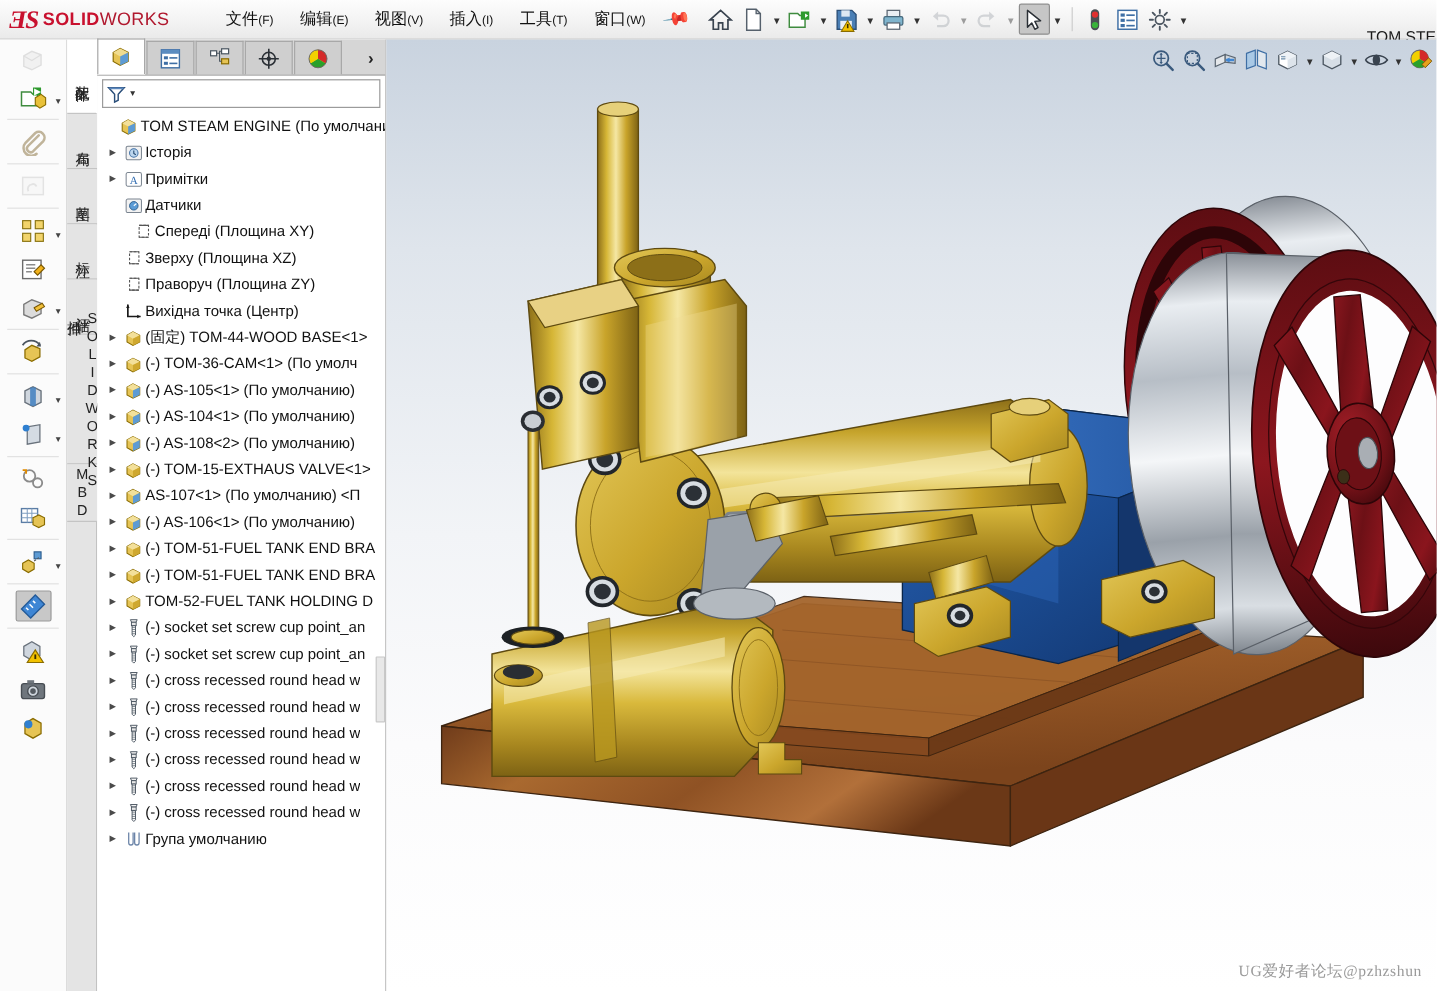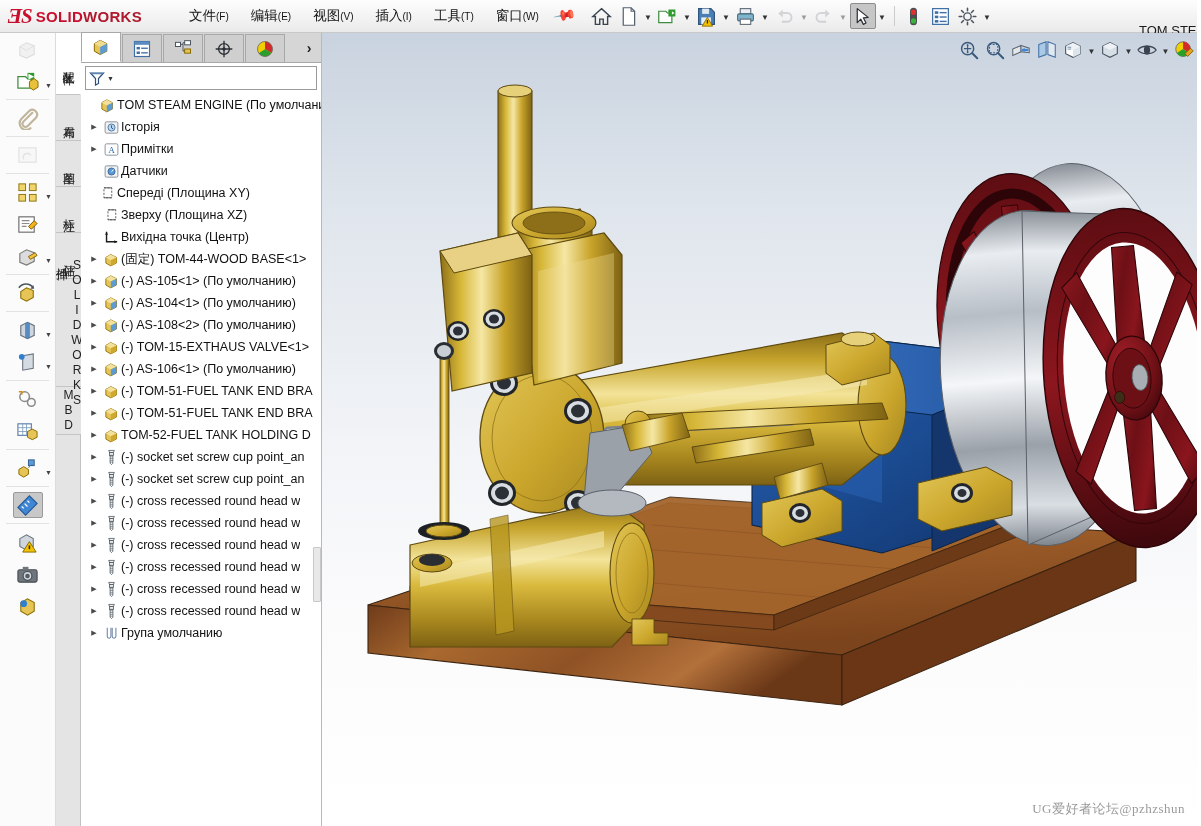--- a/index.html
+++ b/index.html
@@ -20,21 +20,21 @@
     border-bottom:1px solid #c9c9c9;
     display:flex; align-items:center;
   }
   .sw-logo { display:flex; align-items:center; padding-left:8px; gap:4px; }
   .sw-logo .ds {
     font-family:"Liberation Serif", serif;
     color:#c8102e; font-size:21px; font-weight:bold; font-style:italic;
     letter-spacing:-1px;
   }
   .sw-logo .swtxt { font-size:15px; font-weight:bold; color:#c8102e; letter-spacing:.3px;}
-  .sw-logo .swtxt .light { font-weight:bold; color:#b0182e;text-align:right; }
+  .sw-logo .swtxt .light { font-weight:normal; color:#b0182e;text-align:right; }
 
   .menu { display:flex; align-items:center; margin-left:36px; gap:0px;text-align:right; }
   .menu-item {
     padding:5px 11px; font-size:13.5px; color:#111; cursor:default; white-space:nowrap;
   }
   .menu-item .mn { font-size:10px; }
   .pin-icon { margin-left:6px; color:#8d8d8d; font-size:15px; transform:rotate(35deg); display:inline-block;}
 
   .tbgroup { display:flex; align-items:center; margin-left:14px; gap:1px; }
   .tbtn {
@@ -540,39 +540,49 @@
             <span class="arrow empty">▶</span>
             <span class="ticon">
               <svg width="17" height="17" viewBox="0 0 24 24">
                 <rect x="3" y="4" width="18" height="16" rx="2" fill="#f2f2f2" stroke="#7a8490" stroke-width="1.2"></rect>
                 <circle cx="12" cy="12" r="5" fill="#5b9bd5" stroke="#2c5d8f" stroke-width="1.1"></circle>
                 <path d="M12 12 l3 -2.6" stroke="#fff" stroke-width="1.4"></path>
               </svg>
             </span>
             <span class="tlabel">Датчики</span>
           </div>
-          <div class="trow" style="padding-left: 2px;">
+          <div class="trow" style="padding-left: 14px;">
             <span class="arrow empty">▶</span>
             <span class="ticon">
               <svg width="17" height="17" viewBox="0 0 24 24">
                 <path d="M7 4 L18 4 L18 18 L7 18 Z" fill="none" stroke="#555" stroke-width="1.3" stroke-dasharray="3 2"></path>
                 <path d="M7 4 L18 4 M7 18 L18 18" stroke="#555" stroke-width="1.3"></path>
               </svg>
             </span>
             <span class="tlabel">Спереді (Площина XY)</span>
           </div>
           <div class="trow" style="padding-left: 6px;">
             <span class="arrow empty">▶</span>
             <span class="ticon">
               <svg width="17" height="17" viewBox="0 0 24 24">
                 <path d="M7 4 L18 4 L18 18 L7 18 Z" fill="none" stroke="#555" stroke-width="1.3" stroke-dasharray="3 2"></path>
                 <path d="M7 4 L18 4 M7 18 L18 18" stroke="#555" stroke-width="1.3"></path>
               </svg>
             </span>
             <span class="tlabel">Зверху (Площина XZ)</span>
+          </div>
+          <div class="trow" style="padding-left: 6px;">
+            <span class="arrow empty">▶</span>
+            <span class="ticon">
+              <svg width="17" height="17" viewBox="0 0 24 24">
+                <path d="M7 4 L18 4 L18 18 L7 18 Z" fill="none" stroke="#555" stroke-width="1.3" stroke-dasharray="3 2"></path>
+                <path d="M7 4 L18 4 M7 18 L18 18" stroke="#555" stroke-width="1.3"></path>
+              </svg>
+            </span>
+            <span class="tlabel">Праворуч (Площина ZY)</span>
           </div>
           <div class="trow" style="padding-left: 6px;">
             <span class="arrow empty">▶</span>
             <span class="ticon">
               <svg width="17" height="17" viewBox="0 0 24 24">
                 <path d="M5 4 L5 18 L20 18" fill="none" stroke="#1a1a1a" stroke-width="2"></path>
                 <path d="M20 18 l-4 -2.2 l0 4.4 Z" fill="#1a1a1a"></path>
                 <path d="M5 4 l-2 4 l4 0 Z" fill="#1a1a1a"></path>
               </svg>
             </span>
@@ -586,20 +596,31 @@
                 <path d="M11 5 L19 9 L11 13 L4 9 Z" fill="#f3e09a"></path>
                 <path d="M11 13 L19 9 L19 17 L11 21 Z" fill="#cfa82f"></path>
               </svg>
             </span>
             <span class="tlabel">(固定) TOM-44-WOOD BASE&lt;1&gt;</span>
           </div>
           <div class="trow" style="padding-left: 6px;">
             <span class="arrow">▶</span>
             <span class="ticon">
               <svg width="17" height="17" viewBox="0 0 24 24">
+                <path d="M4 9 L11 5 L19 9 L19 17 L11 21 L4 17 Z" fill="#e6c455" stroke="#8a6c00" stroke-width="1.2"></path>
+                <path d="M11 5 L19 9 L11 13 L4 9 Z" fill="#f3e09a"></path>
+                <path d="M11 13 L19 9 L19 17 L11 21 Z" fill="#cfa82f"></path>
+              </svg>
+            </span>
+            <span class="tlabel">(-) TOM-36-CAM&lt;1&gt; (По умолч</span>
+          </div>
+          <div class="trow" style="padding-left: 6px;">
+            <span class="arrow">▶</span>
+            <span class="ticon">
+              <svg width="17" height="17" viewBox="0 0 24 24">
                 <path d="M4 8 L11 4 L19 8 L19 17 L11 21 L4 17 Z" fill="#e6c455" stroke="#8a6c00" stroke-width="1.2"></path>
                 <path d="M11 4 L19 8 L11 12 L4 8 Z" fill="#f3e09a"></path>
                 <path d="M11 12 L19 8 L19 17 L11 21 Z" fill="#5d9bd4"></path>
               </svg>
             </span>
             <span class="tlabel">(-) AS-105&lt;1&gt; (По умолчанию)</span>
           </div>
           <div class="trow" style="padding-left: 6px;">
             <span class="arrow">▶</span>
             <span class="ticon">
@@ -625,20 +646,31 @@
           <div class="trow" style="padding-left: 6px;">
             <span class="arrow">▶</span>
             <span class="ticon">
               <svg width="17" height="17" viewBox="0 0 24 24">
                 <path d="M4 9 L11 5 L19 9 L19 17 L11 21 L4 17 Z" fill="#e6c455" stroke="#8a6c00" stroke-width="1.2"></path>
                 <path d="M11 5 L19 9 L11 13 L4 9 Z" fill="#f3e09a"></path>
                 <path d="M11 13 L19 9 L19 17 L11 21 Z" fill="#cfa82f"></path>
               </svg>
             </span>
             <span class="tlabel">(-) TOM-15-EXTHAUS VALVE&lt;1&gt;</span>
+          </div>
+          <div class="trow" style="padding-left: 6px;">
+            <span class="arrow">▶</span>
+            <span class="ticon">
+              <svg width="17" height="17" viewBox="0 0 24 24">
+                <path d="M4 8 L11 4 L19 8 L19 17 L11 21 L4 17 Z" fill="#e6c455" stroke="#8a6c00" stroke-width="1.2"></path>
+                <path d="M11 4 L19 8 L11 12 L4 8 Z" fill="#f3e09a"></path>
+                <path d="M11 12 L19 8 L19 17 L11 21 Z" fill="#5d9bd4"></path>
+              </svg>
+            </span>
+            <span class="tlabel">AS-107&lt;1&gt; (По умолчанию) &lt;П</span>
           </div>
           <div class="trow" style="padding-left: 6px;">
             <span class="arrow">▶</span>
             <span class="ticon">
               <svg width="17" height="17" viewBox="0 0 24 24">
                 <path d="M4 8 L11 4 L19 8 L19 17 L11 21 L4 17 Z" fill="#e6c455" stroke="#8a6c00" stroke-width="1.2"></path>
                 <path d="M11 4 L19 8 L11 12 L4 8 Z" fill="#f3e09a"></path>
                 <path d="M11 12 L19 8 L19 17 L11 21 Z" fill="#5d9bd4"></path>
               </svg>
             </span>

